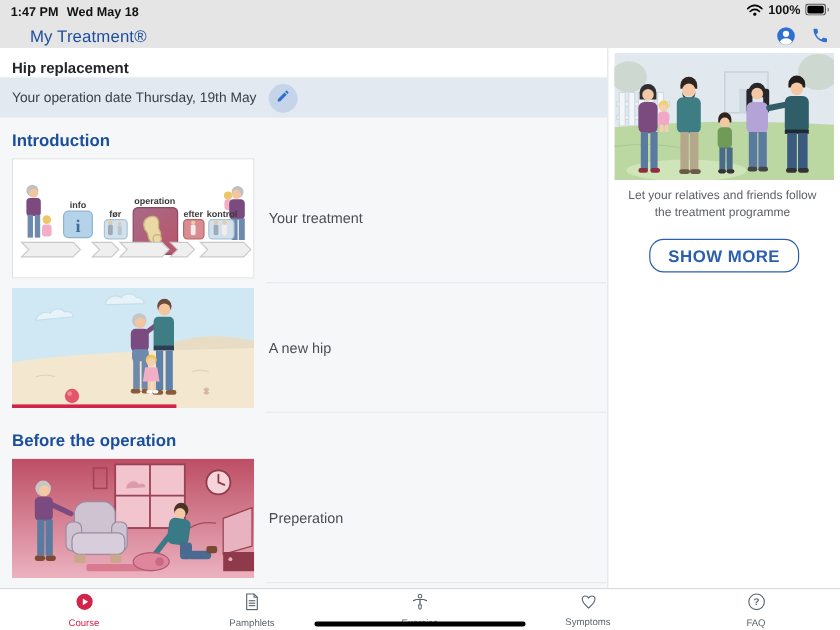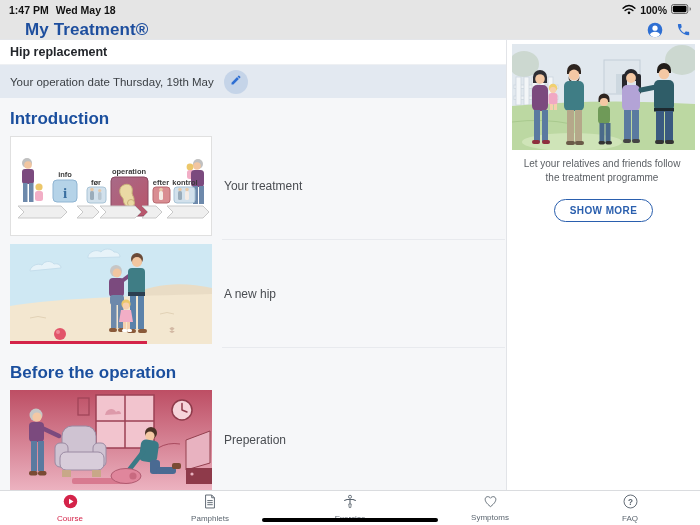--- a/index.html
+++ b/index.html
@@ -7,52 +7,52 @@
   body { font-family:"Liberation Sans", sans-serif; background:#fff; position:relative; overflow:hidden; color:#2d2d2d; }
   .screen { position:absolute; inset:0; width:700px; height:525px; background:#e5e5e5; }
 
   
   .statusbar { height:20px; display:flex; justify-content:space-between; align-items:center; padding:0 9px; font-size:10.5px; font-weight:bold; color:#111; }
   .statusbar .left { display:flex; gap:7px; }
   .statusbar .right { display:flex; gap:4px; font-weight:bold; }
 
   
   .appheader { height:20px; display:flex; justify-content:space-between; align-items:center; padding:0 9px; border-bottom:1px solid #e4e6ea; }
-  .apptitle { font-size:17px; font-weight:bold; color:#1d4e9e; letter-spacing:.1px;padding-left:16px; }
+  .apptitle { font-size:14px; font-weight:normal; color:#1d4e9e; letter-spacing:.1px;padding-left:16px; }
   .appheader .hicons { display:flex; gap:13px; align-items:center; }
   .hicons svg { display:block; cursor:pointer; }
 
   
   .main { display:flex; height:450px; }
   .content { width:506px; background:#f6f7f9; overflow:hidden; }
-  .pg-title-row { height:25px; background:#fff; display:flex; align-items:center; padding-left:10px; border-bottom:1px solid #eef0f3; }
+  .pg-title-row { height:25px; background:#fff; display:flex; align-items:flex-end; padding-left:10px; border-bottom:1px solid #eef0f3; }
   .pg-title { font-size:12.5px; font-weight:bold; color:#23262b; }
   .date-row { height:33px; background:#e3e9f1; display:flex; align-items:center; padding-left:10px; }
   .date-text { font-size:11.5px; color:#3c4045; }
   .edit-btn { width:24px; height:24px; border-radius:50%; background:#c5d4e8; border:none; margin-left:10px; display:flex; align-items:center; justify-content:center; cursor:pointer; }
 
-  .section-title { padding:11px 10px 7px 10px; font-size:17px; font-weight:bold; color:#1b4f9e; }
+  .section-title { padding:11px 10px 7px 10px; font-size:14px; font-weight:bold; color:#1b4f9e; }
   .item { display:flex; align-items:center; margin:0 0 8px 10px; height:100px; position:relative; cursor:pointer; }
   .item::after { content:""; position:absolute; left:212px; right:1px; bottom:-4px; height:1px; background:#e8eaee; }
   .thumb { width:202px; height:100px; flex:none; position:relative; overflow:hidden; background:#fff; }
   .thumb svg { display:block; }
   .thumb.card { border:1px solid #e0e0e0; }
   .thumb.card svg { margin:-1px 0 0 -1px; }
   .progress-track { position:absolute; left:0; right:0; bottom:0; height:3px; }
   .progress-fill { height:3px; background:#d42349; }
   .item-label { margin-left:12px; font-size:12px; color:#4a4d52; }
   .sliver { margin-left:10px; width:202px; height:5px;
     background:linear-gradient(90deg,#c94f62 0%,#cf5a6e 45%,#e8b9bd 62%,#f2e9e6 68%,#f2e9e6 70%,#c23a50 72%,#c23a50 79%,#f6f1ee 81%,#f3ecE8 100%); }
 
   
   .sidebar { width:194px; background:#fff; border-left:1px solid #e2e4e8; text-align:center; }
   .sb-img { width:183px; height:106px; margin:4px auto 0 auto; display:block; }
   .sb-title { font-size:11px; font-weight:bold; color:#33363a; margin:13px 6px 0 6px; }
   .sb-sub { font-size:10px; color:#5b5f64; line-height:1.35; margin:7px 12px 0 9px; }
-  .sb-btn { display:inline-block; margin-top:15px; padding:5px 15px; border:1.5px solid #2a5fae; border-radius:12px; background:#fff; color:#2a5fae; font-size:10px; font-weight:bold; letter-spacing:.4px; cursor:pointer; font-family:"Liberation Sans",sans-serif; }
+  .sb-btn { display:inline-block; margin-top:15px; padding:5px 15px; border:1.5px solid #2a5fae; border-radius:12px; background:#fff; color:#2a5fae; font-size:14px; font-weight:bold; letter-spacing:.4px; cursor:pointer; font-family:"Liberation Sans",sans-serif; }
 
   
   .tabbar { position:absolute; left:0; right:0; bottom:0; height:35px; background:#fff; border-top:1px solid #dadcdf; display:flex; }
   .tab { flex:1; display:flex; flex-direction:column; align-items:center; padding-top:3px; gap:1px; cursor:pointer; }
   .tab-label { font-size:8px; color:#5c6670; }
   .tab.active .tab-label { color:#d42349; }
   .home-indicator { position:absolute; left:262px; bottom:3px; width:176px; height:4.5px; border-radius:3px; background:#000; cursor:pointer; }
 </style>
 </head>
 <body>

